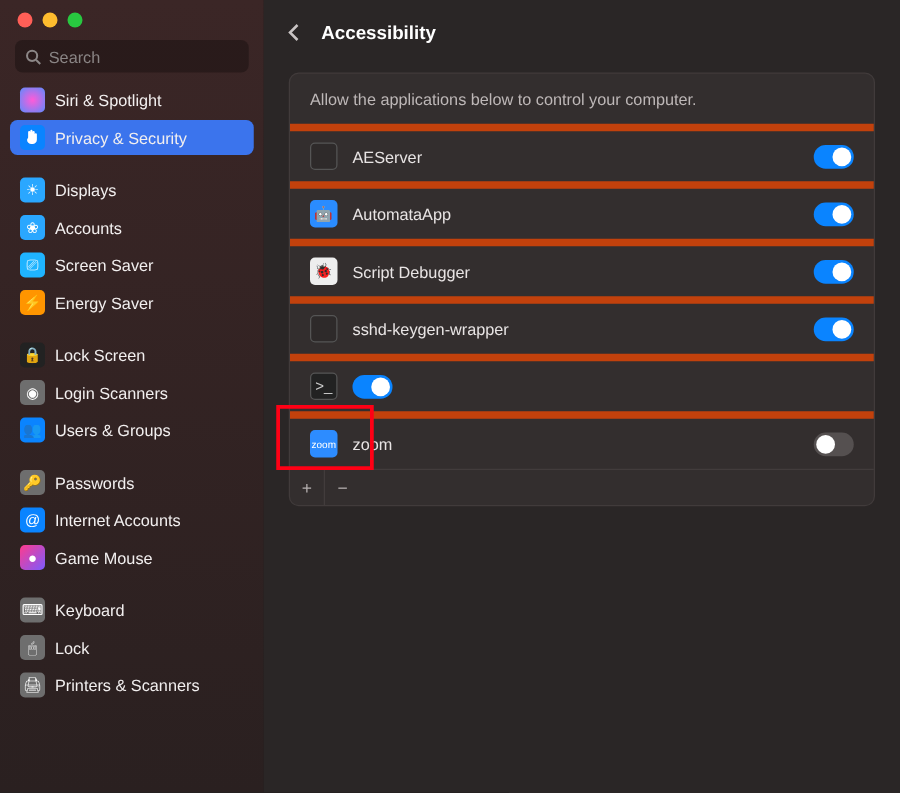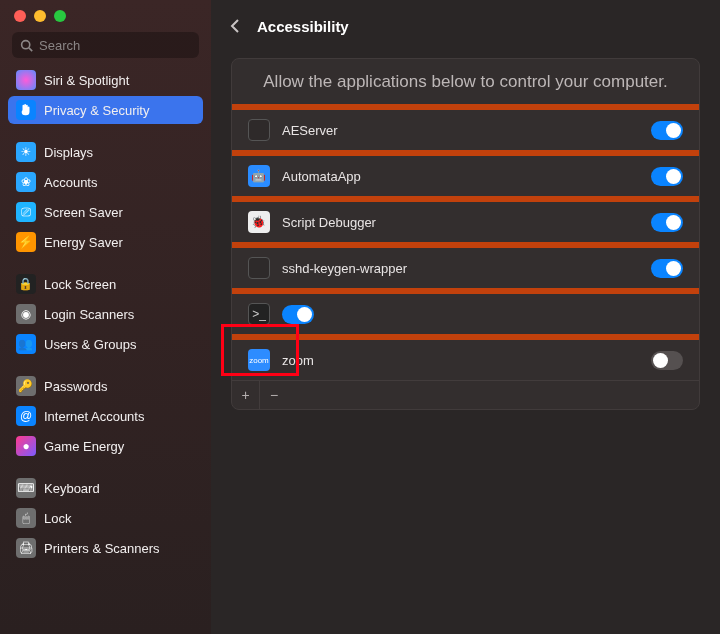--- a/index.html
+++ b/index.html
@@ -106,23 +106,22 @@
     .panel {
       margin: 8px 20px 0 20px;
       background: #332e2e;
       border: 1px solid #413b3b;
       border-radius: 8px;
       display: flex;
       flex-direction: column;
     }
     .panel-desc {
       padding: 13px 16px 12px;
-      font-size: 17px;
+      font-size: 13px;
       color: #bdb7b7;
-      text-align: center;
     }
     .app-row {
       display: flex;
       align-items: center;
       padding: 9px 16px;
       gap: 12px;
       border-top: 6px solid #c2410c;
     }
     .app-row:first-of-type { border-top: 1px solid #423c3c; }
     .app-icon {
@@ -250,21 +249,21 @@
     <div class="side-item">
       <div class="side-icon ic-grey">🔑</div>
       <span class="side-label">Passwords</span>
     </div>
     <div class="side-item">
       <div class="side-icon ic-blue">@</div>
       <span class="side-label">Internet Accounts</span>
     </div>
     <div class="side-item">
       <div class="side-icon" style="background:linear-gradient(135deg,#ff3b8d,#7b5bff);">●</div>
-      <span class="side-label">Game Energy</span>
+      <span class="side-label">Game Mouse</span>
     </div>
     <div class="side-gap"></div>
     <div class="side-item">
       <div class="side-icon ic-grey">⌨</div>
       <span class="side-label">Keyboard</span>
     </div>
     <div class="side-item">
       <div class="side-icon ic-grey">🖱</div>
       <span class="side-label">Lock</span>
     </div>

